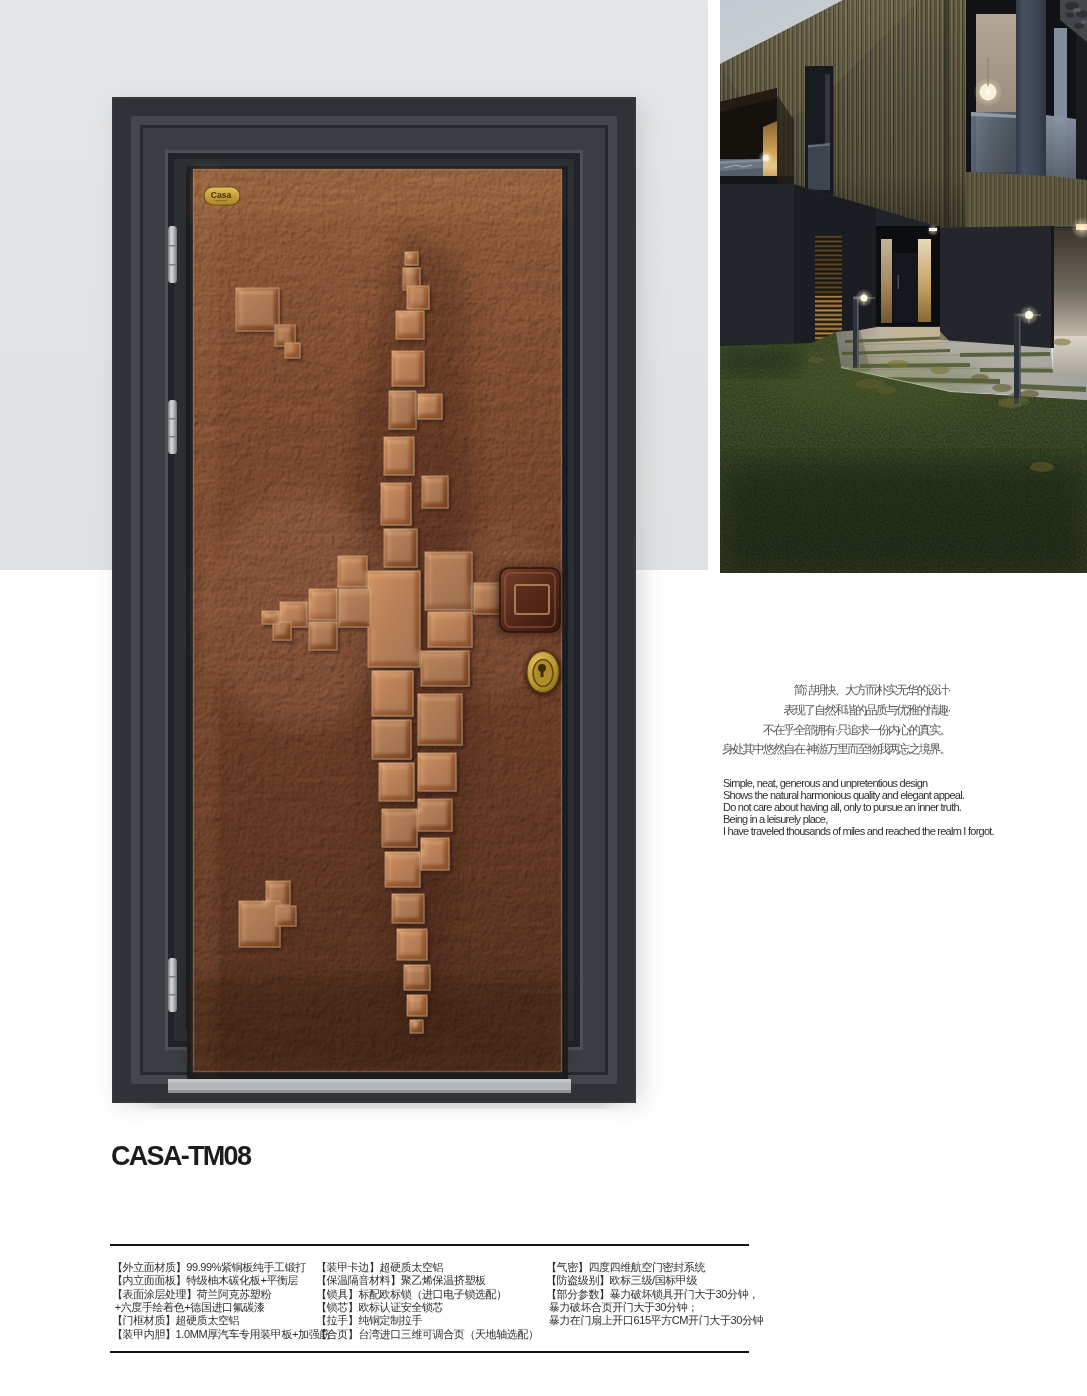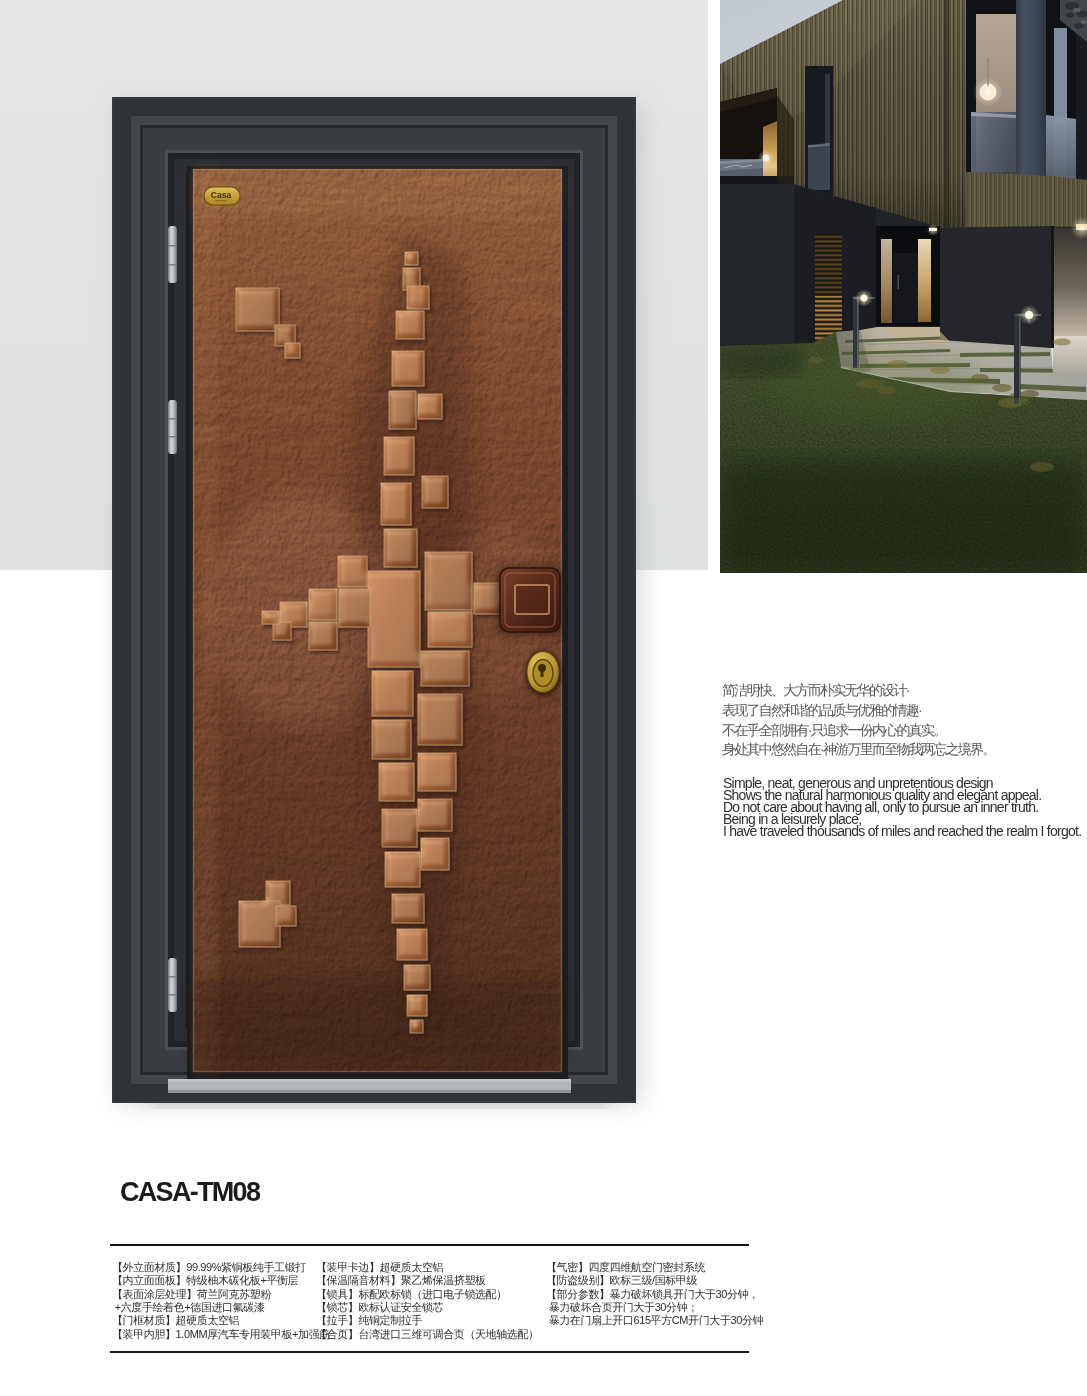--- a/index.html
+++ b/index.html
@@ -1,26 +1,26 @@
 <!DOCTYPE html>
 <html><head>
 <meta charset="utf-8">
 <style>
 html,body{margin:0;padding:0;}
 body{width:1087px;height:1396px;position:relative;background:#ffffff;
  font-family:"Liberation Sans",sans-serif;overflow:hidden;}
 #wall{position:absolute;left:0;top:0;width:708px;height:570px;
  background:linear-gradient(180deg,#e5e6e7 0%,#e2e3e4 55%,#dfe1e2 100%);}
 #scene{position:absolute;left:0;top:0;}
-.zh{position:absolute;left:722px;top:681px;font-size:14px;line-height:19.8px;
- color:#565656;letter-spacing:-1.75px;white-space:nowrap;}
-.en{position:absolute;left:723px;top:777px;font-size:14px;line-height:12.1px;
+.zh{position:absolute;left:722px;top:681px;font-size:12px;line-height:19.8px;
+ color:#565656;letter-spacing:-1.75px;white-space:nowrap;text-align:right;}
+.en{position:absolute;left:723px;top:777px;font-size:11px;line-height:12.1px;
  color:#2f2f2f;letter-spacing:-0.75px;white-space:nowrap;}
-.title{position:absolute;left:120px;top:1141px;font-size:27px;font-weight:bold;
- color:#1c1c1c;letter-spacing:-1.7px;margin-top:36px;}
+.title{position:absolute;left:111px;top:1141px;font-size:27px;font-weight:bold;
+ color:#1c1c1c;letter-spacing:-1.7px;}
 .rule{position:absolute;left:110px;width:639px;height:2px;background:#141414;}
 .spec{position:absolute;top:1261px;font-size:11px;line-height:13.35px;
  color:#2d2d2d;letter-spacing:-0.4px;white-space:nowrap;}
 #c1{left:112px;}#c2{left:316px;}#c3{left:530px;margin-left:16px;}
 </style>
 </head>
 <body>
 <div id="wall"></div>
 <svg id="scene" width="1087" height="1396" viewBox="0 0 1087 1396">
 <defs>

